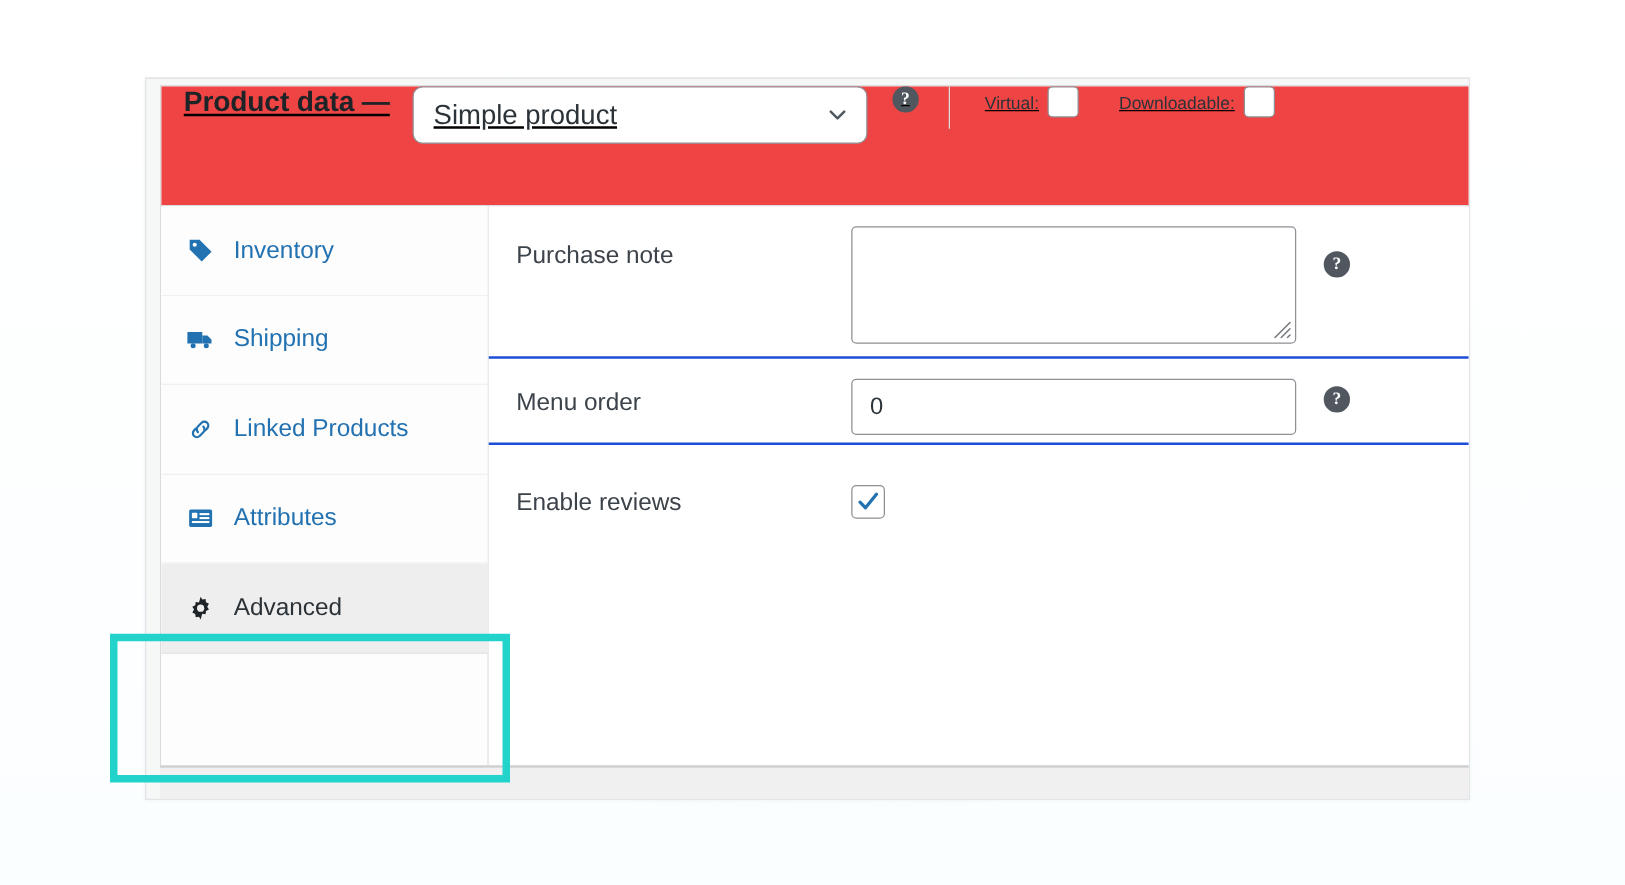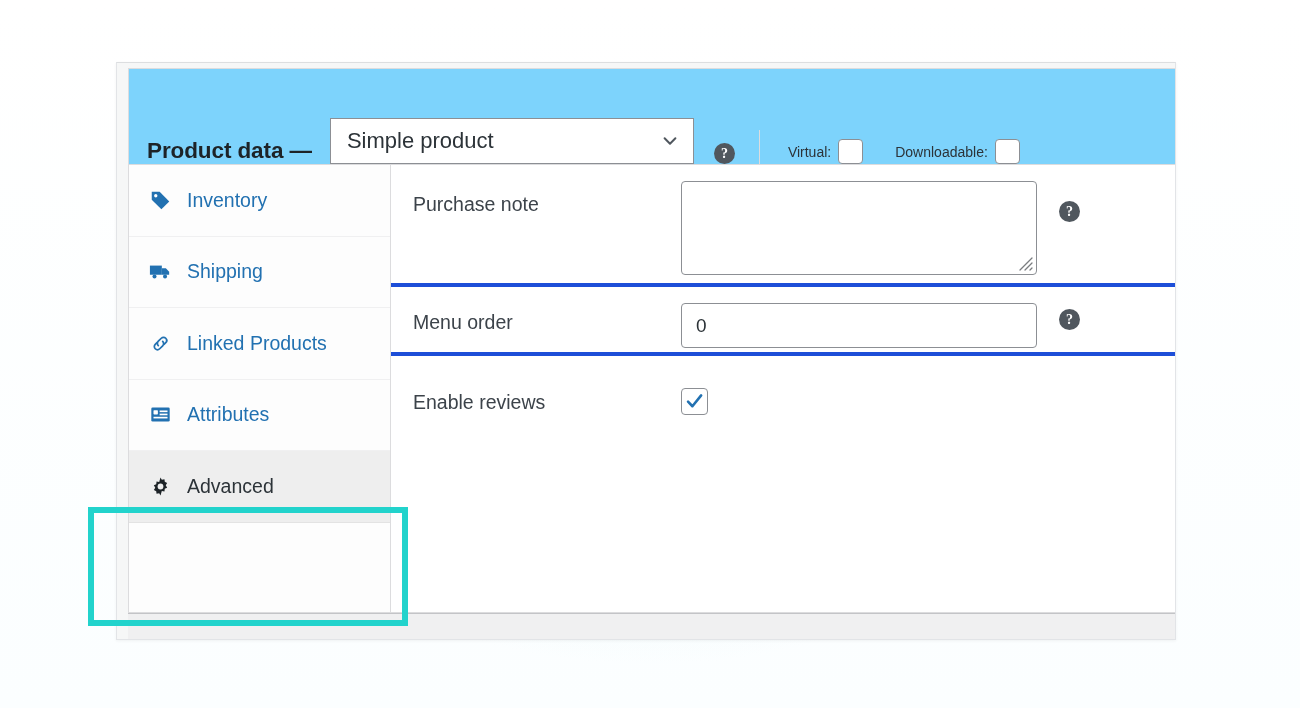--- a/index.html
+++ b/index.html
@@ -48,39 +48,40 @@
     border: 1px solid #dcdcde;
     border-right: none;
     overflow: hidden;
   }
 
   
   .panel-header {
     height: 96px;
     border-bottom: 1px solid #dcdcde;
     display: flex;
-    align-items: flex-end;
+    align-items: flex-start;
     padding: 0 0 0 18px;
-    background: #7dd3fc;
+    background: #ef4444;
+    text-decoration: underline;
   }
 
   .header-title {
     font-size: 22.5px;
     font-weight: 700;
     color: #1d2327;
     letter-spacing: -0.1px;
     white-space: nowrap;
   }
 
   .type-select {
     margin-left: 18px;
     width: 364px;
     height: 46px;
     border: 1px solid #8c8f94;
-    border-radius: 0;
+    border-radius: 8px;
     background: #fff;
     display: flex;
     align-items: center;
     justify-content: space-between;
     padding: 0 14px 0 16px;
   }
 
   .type-select-value {
     font-size: 22px;
     color: #2c3338;
@@ -194,21 +195,21 @@
 
   .content {
     flex: 1;
     background: #ffffff;
     padding-top: 0;
   }
 
   .field-row {
     display: flex;
     align-items: flex-start;
-    border-bottom: 4px solid #1d4ed8;
+    border-bottom: 2px solid #1d4ed8;
     padding: 0 0 0 22px;
     min-height: 69px;
   }
   .field-row.tall { min-height: 122px; }
   .field-row.last { border-bottom: none; align-items: center; }
 
   .field-label {
     width: 268px;
     flex: none;
     font-size: 19.5px;

